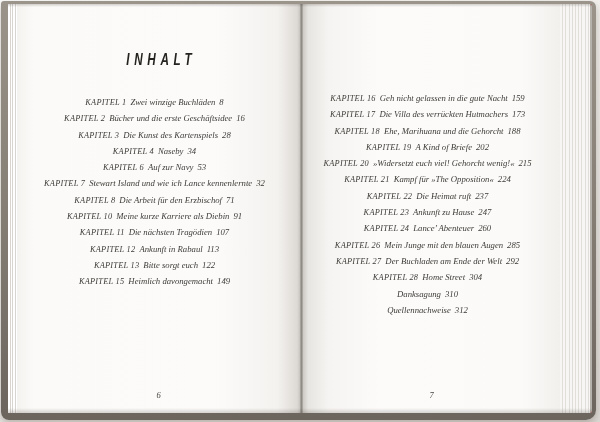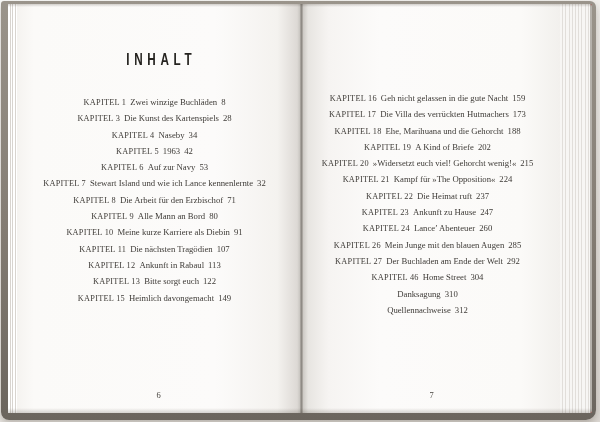--- a/index.html
+++ b/index.html
@@ -10,21 +10,21 @@
   }
   .book { position: absolute; left: 1px; top: 1px; width: 595px; height: 419px; }
   .cover {
     position: absolute; inset: 0;
     background: linear-gradient(180deg, #9a948b 0%, #837c73 55%, #6b655e 100%);
     border-radius: 3px 6px 10px 8px;
     box-shadow: 0 4px 9px rgba(90,80,70,.35);
   }
   .block {
     position: absolute; left: 7px; top: 3px; right: 4px; bottom: 7px;
-    background: #ef4444; border-radius: 0 2px 2px 0;
+    background: #ef4444; border-radius: 0 2px 2px 0; font-style: italic;
   }
   .block::before { 
     content:""; position:absolute; left:0; right:0; top:0; height:3px;
     background: linear-gradient(180deg, rgba(60,50,40,.22), rgba(60,50,40,0)); z-index:5;
   }
   .block::after { 
     content:""; position:absolute; left:0; right:0; bottom:0; height:5px;
     background: linear-gradient(0deg, rgba(60,50,40,.20), rgba(60,50,40,0)); z-index:5;
   }
   .left-lines {
@@ -80,27 +80,26 @@
   <div class="block">
     <div class="left-lines"></div>
     <div class="fore-edge"></div>
     <div class="spread">
       <div class="page page-left">
         <div class="toc-title-wrap">
           <span class="toc-title">INHALT</span>
         </div>
         <div class="toc" id="toc-left">
             <div class="toc-line"><span class="chap-label">KAPITEL 1</span><span class="chap-title">Zwei winzige Buchläden</span><span class="chap-page">8</span></div>
+            <div class="toc-line"><span class="chap-label">KAPITEL 2</span><span class="chap-title">Bücher und die erste Geschäftsidee</span><span class="chap-page">16</span></div>
             <div class="toc-line"><span class="chap-label">KAPITEL 3</span><span class="chap-title">Die Kunst des Kartenspiels</span><span class="chap-page">28</span></div>
             <div class="toc-line"><span class="chap-label">KAPITEL 4</span><span class="chap-title">Naseby</span><span class="chap-page">34</span></div>
-            <div class="toc-line"><span class="chap-label">KAPITEL 5</span><span class="chap-title">1963</span><span class="chap-page">42</span></div>
             <div class="toc-line"><span class="chap-label">KAPITEL 6</span><span class="chap-title">Auf zur Navy</span><span class="chap-page">53</span></div>
             <div class="toc-line"><span class="chap-label">KAPITEL 7</span><span class="chap-title">Stewart Island und wie ich Lance kennenlernte</span><span class="chap-page">32</span></div>
             <div class="toc-line"><span class="chap-label">KAPITEL 8</span><span class="chap-title">Die Arbeit für den Erzbischof</span><span class="chap-page">71</span></div>
-            <div class="toc-line"><span class="chap-label">KAPITEL 9</span><span class="chap-title">Alle Mann an Bord</span><span class="chap-page">80</span></div>
             <div class="toc-line"><span class="chap-label">KAPITEL 10</span><span class="chap-title">Meine kurze Karriere als Diebin</span><span class="chap-page">91</span></div>
             <div class="toc-line"><span class="chap-label">KAPITEL 11</span><span class="chap-title">Die nächsten Tragödien</span><span class="chap-page">107</span></div>
             <div class="toc-line"><span class="chap-label">KAPITEL 12</span><span class="chap-title">Ankunft in Rabaul</span><span class="chap-page">113</span></div>
             <div class="toc-line"><span class="chap-label">KAPITEL 13</span><span class="chap-title">Bitte sorgt euch</span><span class="chap-page">122</span></div>
             <div class="toc-line"><span class="chap-label">KAPITEL 15</span><span class="chap-title">Heimlich davongemacht</span><span class="chap-page">149</span></div>
           </div>
         <div class="folio">6</div>
       </div>
       <div class="gutter"></div>
       <div class="page page-right">
@@ -109,21 +108,21 @@
             <div class="toc-line"><span class="chap-label">KAPITEL 17</span><span class="chap-title">Die Villa des verrückten Hutmachers</span><span class="chap-page">173</span></div>
             <div class="toc-line"><span class="chap-label">KAPITEL 18</span><span class="chap-title">Ehe, Marihuana und die Gehorcht</span><span class="chap-page">188</span></div>
             <div class="toc-line"><span class="chap-label">KAPITEL 19</span><span class="chap-title">A Kind of Briefe</span><span class="chap-page">202</span></div>
             <div class="toc-line"><span class="chap-label">KAPITEL 20</span><span class="chap-title">»Widersetzt euch viel! Gehorcht wenig!«</span><span class="chap-page">215</span></div>
             <div class="toc-line"><span class="chap-label">KAPITEL 21</span><span class="chap-title">Kampf für »The Opposition«</span><span class="chap-page">224</span></div>
             <div class="toc-line"><span class="chap-label">KAPITEL 22</span><span class="chap-title">Die Heimat ruft</span><span class="chap-page">237</span></div>
             <div class="toc-line"><span class="chap-label">KAPITEL 23</span><span class="chap-title">Ankunft zu Hause</span><span class="chap-page">247</span></div>
             <div class="toc-line"><span class="chap-label">KAPITEL 24</span><span class="chap-title">Lance’ Abenteuer</span><span class="chap-page">260</span></div>
             <div class="toc-line"><span class="chap-label">KAPITEL 26</span><span class="chap-title">Mein Junge mit den blauen Augen</span><span class="chap-page">285</span></div>
             <div class="toc-line"><span class="chap-label">KAPITEL 27</span><span class="chap-title">Der Buchladen am Ende der Welt</span><span class="chap-page">292</span></div>
-            <div class="toc-line"><span class="chap-label">KAPITEL 46</span><span class="chap-title">Home Street</span><span class="chap-page">304</span></div>
+            <div class="toc-line"><span class="chap-label">KAPITEL 28</span><span class="chap-title">Home Street</span><span class="chap-page">304</span></div>
             <div class="toc-line"><span class="chap-title">Danksagung</span><span class="chap-page">310</span></div>
             <div class="toc-line"><span class="chap-title">Quellennachweise</span><span class="chap-page">312</span></div>
           </div>
         <div class="folio">7</div>
       </div>
     </div>
   </div>
 </div>
 
 </body></html>

